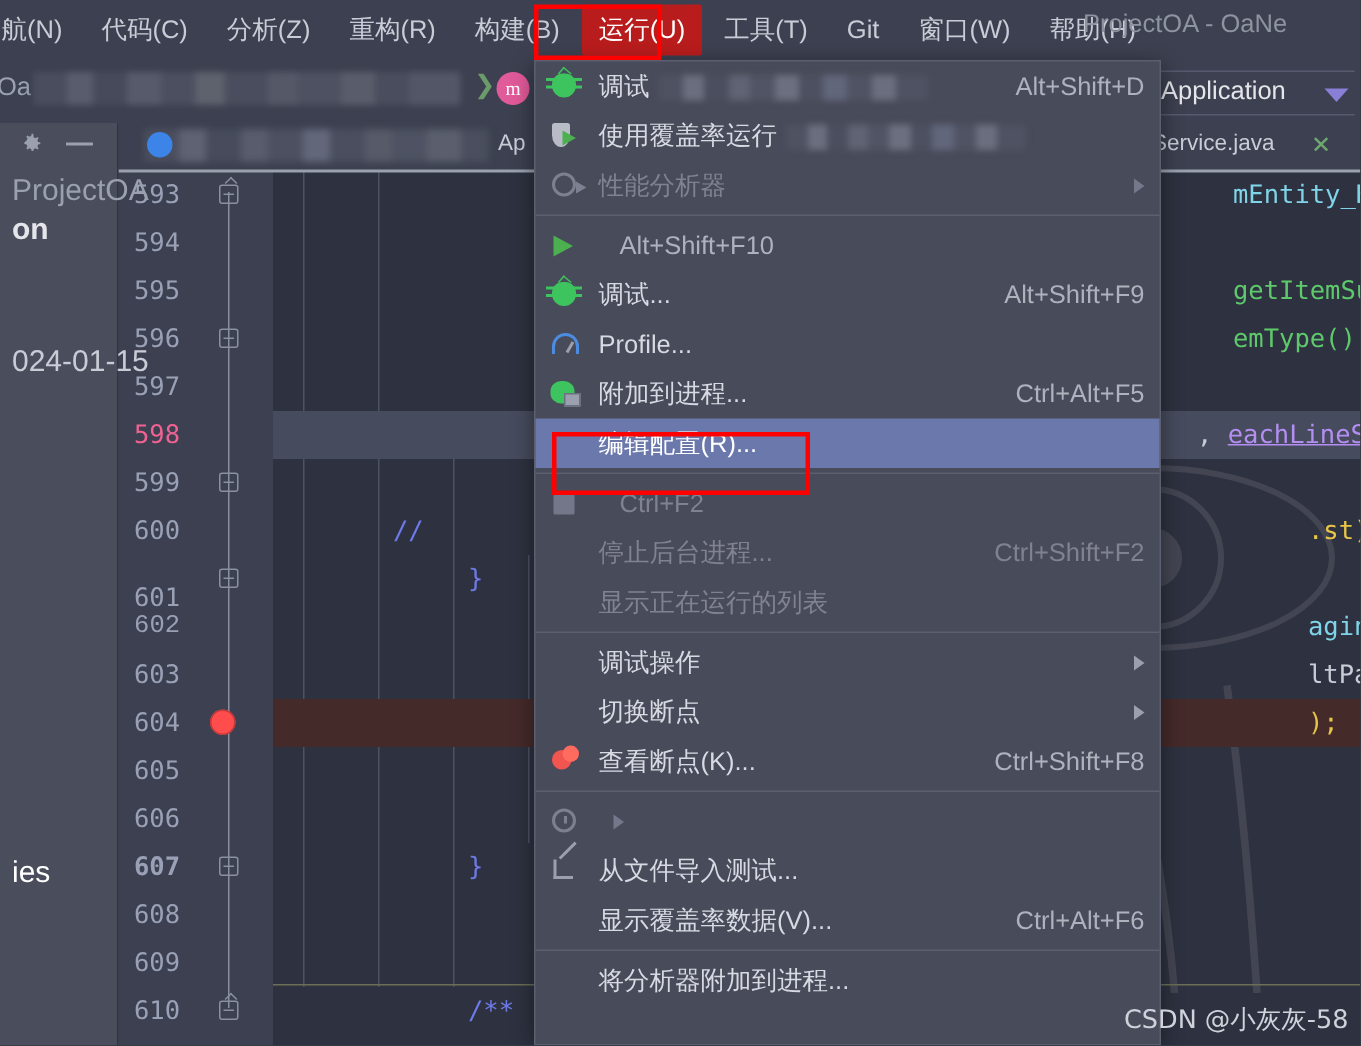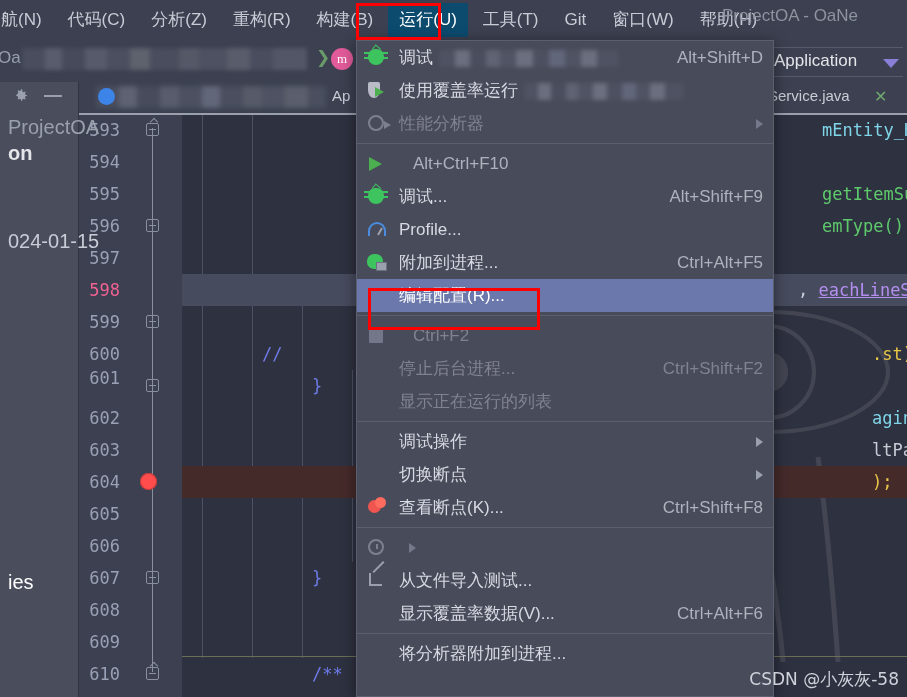--- a/index.html
+++ b/index.html
@@ -15,21 +15,21 @@
   
   #menubar{
     position:absolute;left:0;top:0;width:907px;height:40px;
     background:#3c4050;display:flex;align-items:center;
   }
   .mb-item{
     padding:4px 11px;margin:0 2px;color:#c9ccd6;font-size:17px;
     white-space:nowrap;line-height:26px;border-radius:2px;
   }
   .mb-item.first{margin-left:-10px;}
-  .mb-item.active{background:#0c4a6e;color:#ffffff;}
+  .mb-item.active{background:#b91c1c;color:#ffffff;}
   #win-title{
     position:absolute;left:722px;top:6px;font-size:17px;color:#8e93a0;
     white-space:nowrap;
   }
 
   
   #breadcrumbs{
     position:absolute;left:0;top:40px;width:907px;height:42px;
     background:#3c4050;overflow:hidden;
   }
@@ -339,29 +339,29 @@
         <div class="fold top" style="top: 41px;"></div>
         <div class="lnum" style="top: 64px;">594</div>
         <div class="lnum" style="top: 96px;">595</div>
         <div class="lnum" style="top: 128px;">596</div>
         <div class="fold" style="top: 137px;"></div>
         <div class="lnum" style="top: 160px;">597</div>
         <div class="lnum cur" style="top: 192px;">598</div>
         <div class="lnum" style="top: 224px;">599</div>
         <div class="fold" style="top: 233px;"></div>
         <div class="lnum" style="top: 256px;">600</div>
-        <div class="lnum" style="top: 280px;">601</div>
+        <div class="lnum" style="top: 301px;">601</div>
         <div class="fold" style="top: 297px;"></div>
-        <div class="lnum" style="top: 320px;">602</div>
+        <div class="lnum" style="top: 320px; font-family: Liberation Mono, monospace;">602</div>
         <div class="lnum" style="top: 352px;">603</div>
         <div class="lnum" style="top: 384px;">604</div>
         <div class="bpoint" style="top: 391px;"></div>
         <div class="lnum" style="top: 416px;">605</div>
         <div class="lnum" style="top: 448px;">606</div>
-        <div class="lnum" style="top: 480px;">607</div>
+        <div class="lnum" style="top: 480px; font-weight: bold;">607</div>
         <div class="fold" style="top: 489px;"></div>
         <div class="lnum" style="top: 512px;">608</div>
         <div class="lnum" style="top: 544px;">609</div>
         <div class="lnum" style="top: 576px;">610</div>
         <div class="fold top" style="top: 585px;"></div>
       </div>
     <div id="code">
         <div class="indent-guide" style="left: 20px; top: 32px; height: 544px;"></div>
         <div class="indent-guide" style="left: 70px; top: 32px; height: 544px;"></div>
         <div class="indent-guide" style="left: 120px; top: 224px; height: 352px;"></div>
@@ -420,21 +420,21 @@
           <span class="ic-prof-dis"></span>
         </div>
         <div class="lbl">性能分析器</div>
         <div class="sub"></div>
       </div>
       <div class="msep"></div>
       <div class="mi">
         <div class="ic">
           <span class="ic-play"></span>
         </div>
-        <div class="acc">Alt+Ctrl+F10</div>
+        <div class="acc">Alt+Shift+F10</div>
       </div>
       <div class="mi">
         <div class="ic">
           <span class="ic-bug"></span>
         </div>
         <div class="lbl">调试...</div>
         <div class="acc">Alt+Shift+F9</div>
       </div>
       <div class="mi">
         <div class="ic">

